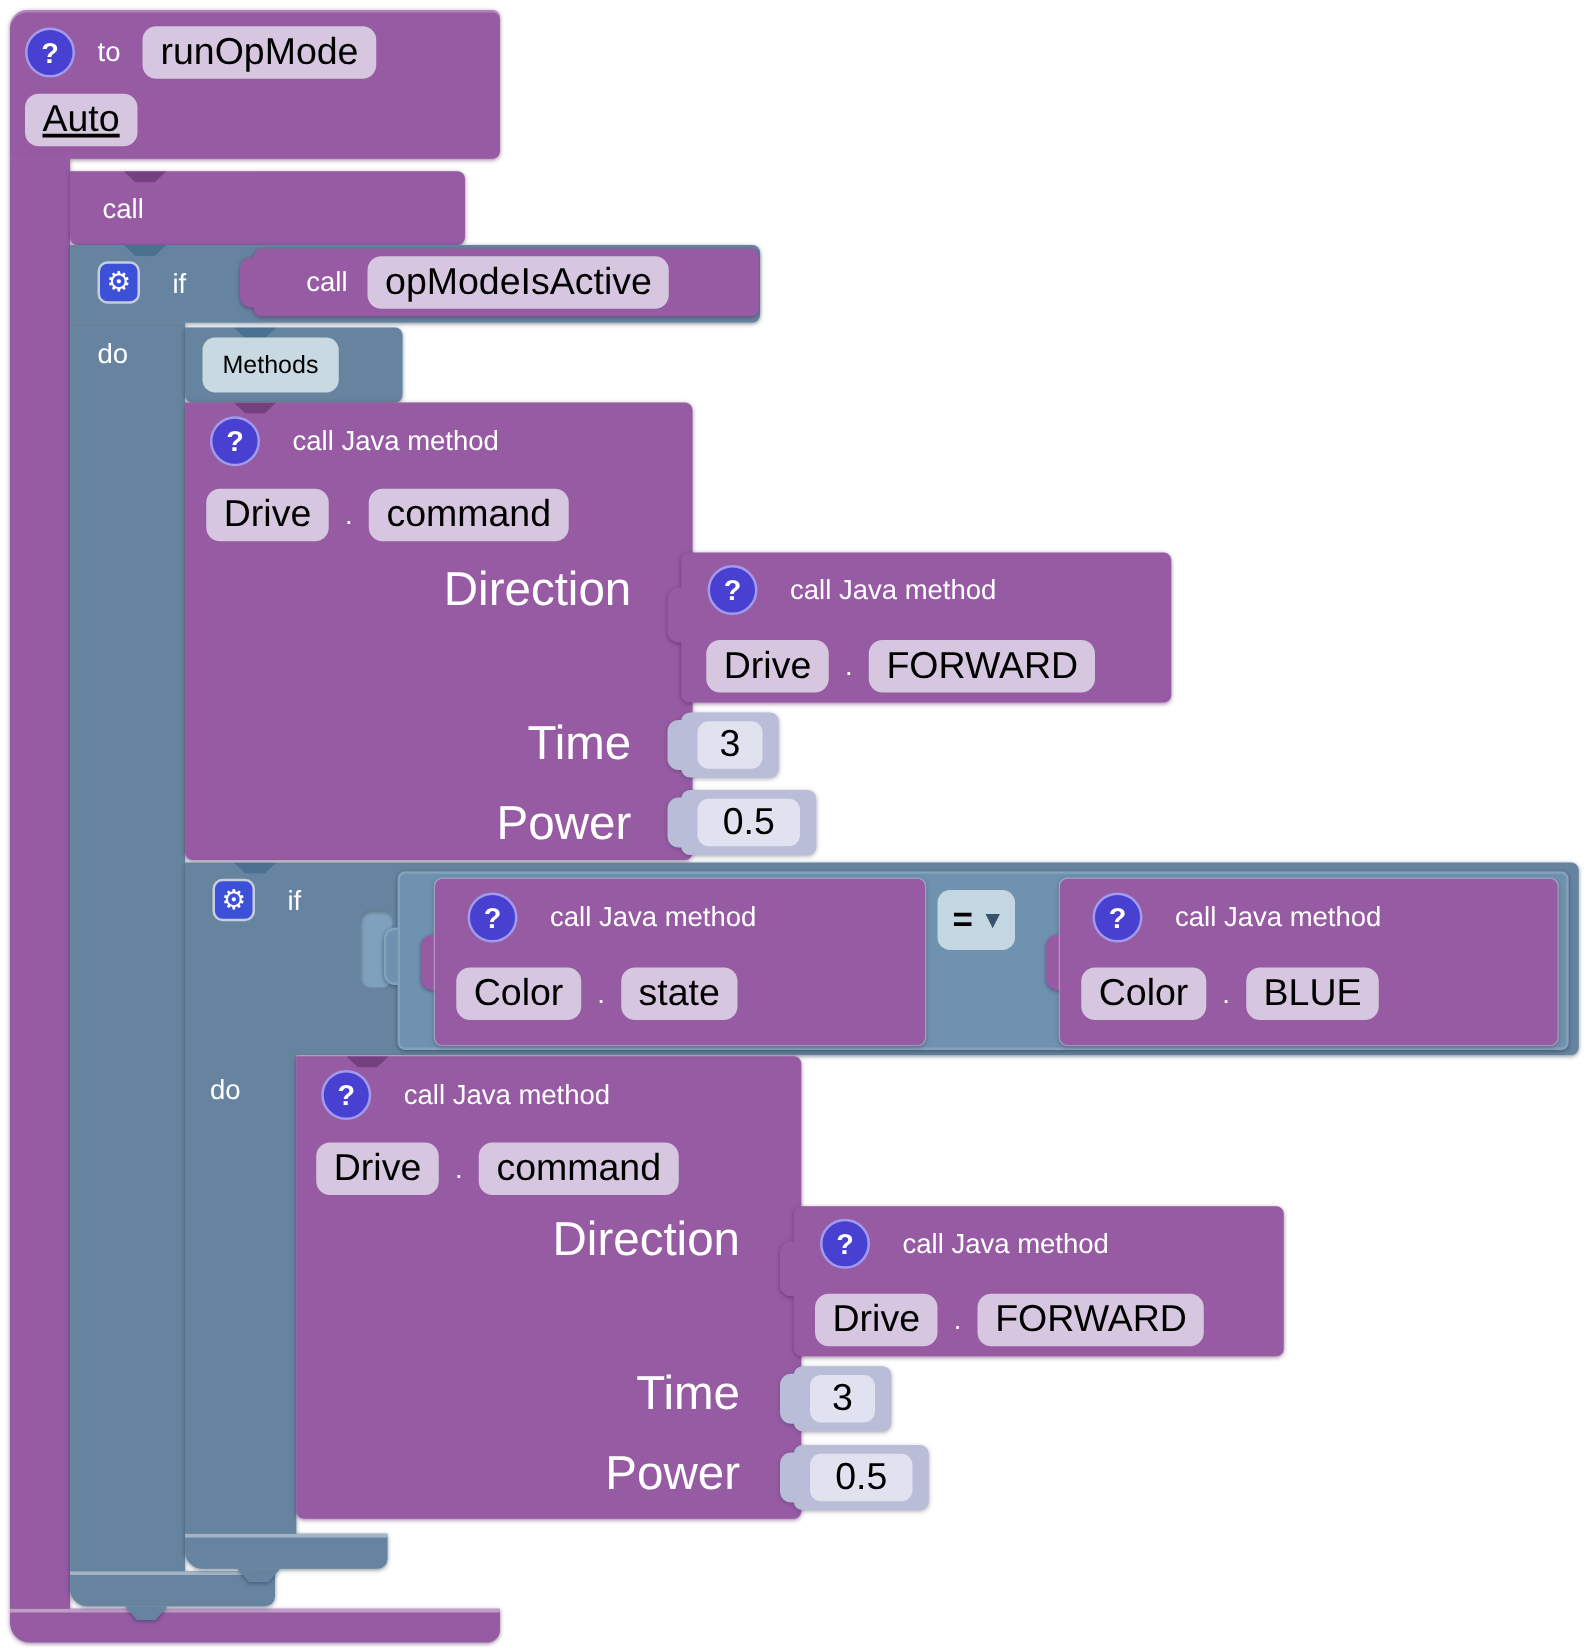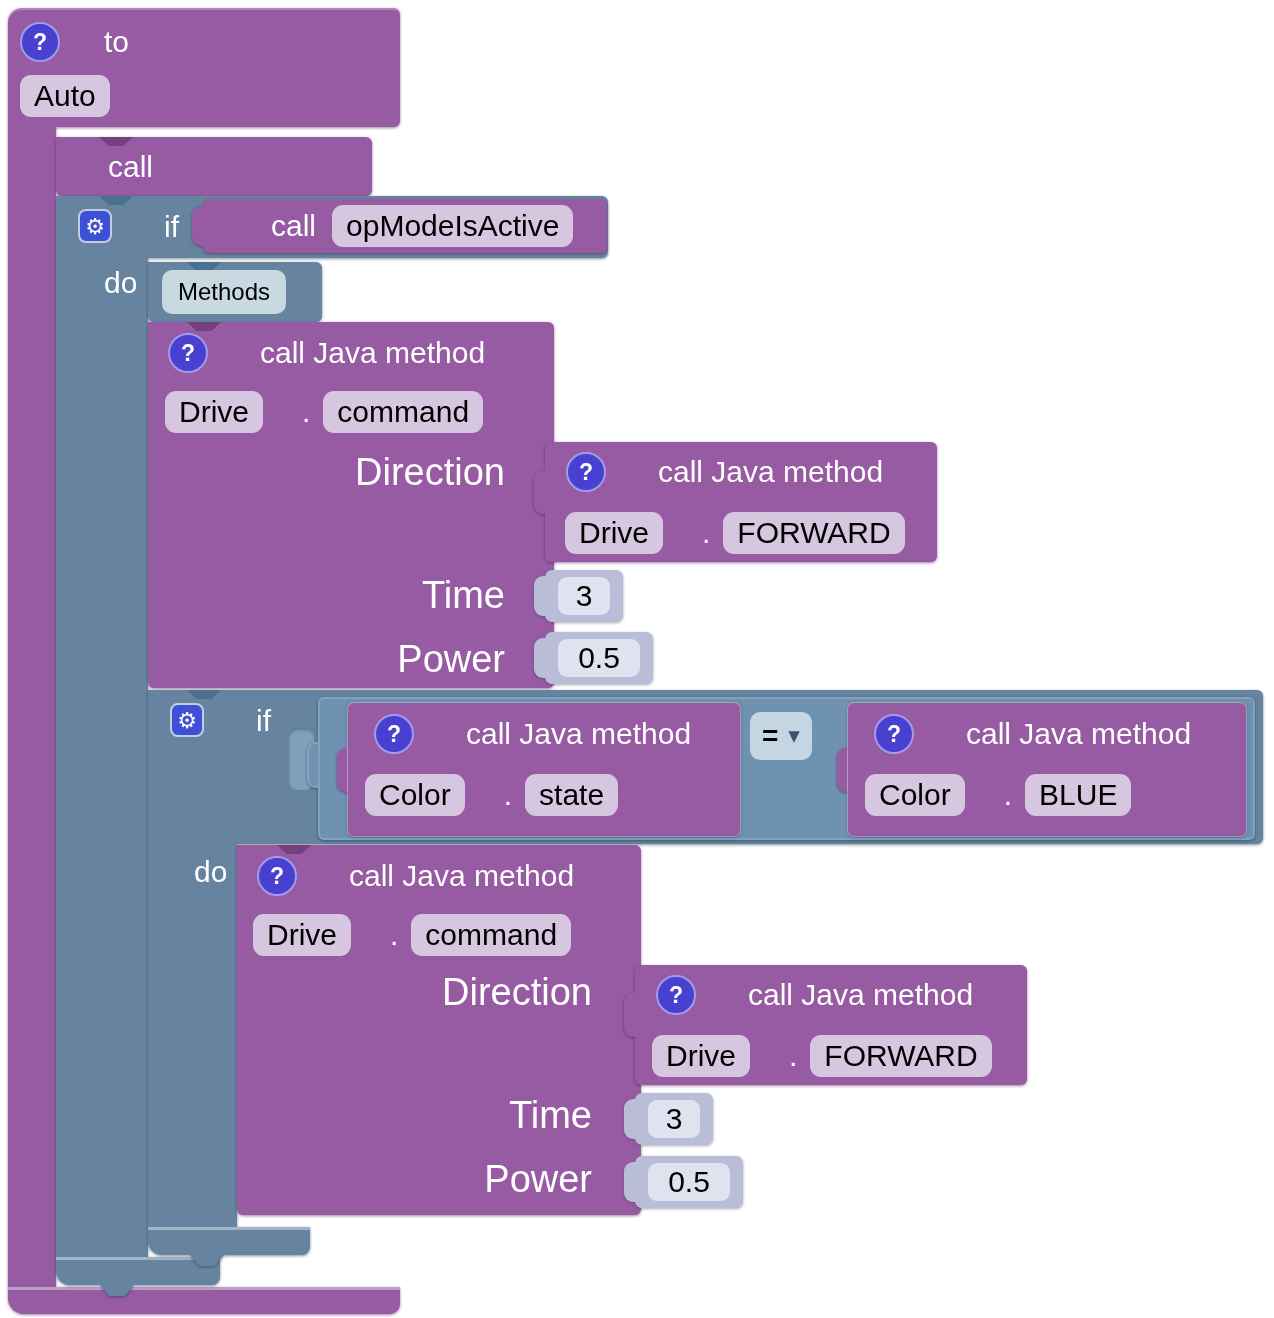--- a/index.html
+++ b/index.html
@@ -14,61 +14,62 @@
   .cv{position:relative;width:1274px;height:1318px;background:#fff;
       font-family:"Liberation Sans",sans-serif;overflow:hidden;}
   .abs{position:absolute;box-sizing:border-box;}
   .grp{position:absolute;inset:0;}
   .sh-p{filter:drop-shadow(0 1px 1.5px rgba(70,25,80,.55));}
   .sh-s{filter:drop-shadow(0 1px 1.5px rgba(25,50,75,.55));}
   .sh-n{filter:drop-shadow(0 1px 1.5px rgba(60,60,90,.45));}
   .p{background:var(--purple);}
   .s{background:var(--slate);}
   .row{display:flex;align-items:center;}
-  .wlabel{color:#fff;font-size:30px;white-space:nowrap;margin-left:26px;}
+  .wlabel{color:#fff;font-size:22px;white-space:nowrap;}
   .field{background:var(--fieldP);border-radius:11px;padding:0 14px;height:42px;
          display:flex;align-items:center;font-size:30px;color:#000;white-space:nowrap;}
   .help{width:36px;height:36px;border-radius:50%;background:var(--helpBg);
         border:2px solid #A29AEC;color:#fff;font-weight:bold;font-size:23px;
         display:flex;align-items:center;justify-content:center;flex:0 0 auto;}
   .gear{width:34px;height:34px;border-radius:8px;background:var(--gearBg);
         border:2px solid #C6CEDC;color:#fff;font-size:22px;
         display:flex;align-items:center;justify-content:center;
         font-family:"DejaVu Sans",sans-serif;}
   .notch{clip-path:polygon(0 0,100% 0,72% 100%,28% 100%);}
   .ptab{border-radius:9px 0 0 9px;}
   .arg{display:flex;align-items:center;justify-content:flex-end;color:#fff;
        font-size:38px;white-space:nowrap;}
   .bar{box-shadow:inset 0 3px 0 rgba(255,255,255,.4);}
   .nfield{background:var(--numF);border-radius:9px;display:flex;align-items:center;
           justify-content:center;font-size:30px;color:#000;}
   .mfield{background:var(--methodsF);border-radius:10px;padding:0 16px;height:44px;
-          display:flex;align-items:center;font-size:24px;color:#000;}
+          display:flex;align-items:center;font-size:20px;color:#000;}
   .eq{background:var(--eqF);border-radius:10px;height:48px;padding:0 12px;
       display:flex;align-items:center;gap:10px;}
   .eqtxt{font-size:28px;font-weight:bold;color:#000;}
   .dd{font-size:15px;color:#37536B;font-family:"DejaVu Sans",sans-serif;}
   .sock{background:#7FA1BD;border-radius:9px;box-shadow:inset 1px 2px 3px rgba(0,0,0,.25);}
   .cmp{background:var(--slate2);box-shadow:inset 0 0 0 2px rgba(255,255,255,.15);}
 </style>
 </head>
 <body>
 
 <div class="cv">
 
   <div class="grp sh-p">
     <div class="abs p" style="left:8px;top:8px;width:392px;height:119px;border-radius:14px 6px 6px 0;
                 box-shadow:inset 0 2px 0 rgba(255,255,255,.25);"></div>
     <div class="abs p" style="left:8px;top:127px;width:48px;height:1160px;"></div>
     <div class="abs p bar" style="left:8px;top:1287px;width:392px;height:27px;border-radius:0 0 10px 16px;"></div>
     <div class="abs row" style="left:20px;top:21px;height:42px;gap:18px;">
       <div class="help">?</div>
       <span class="wlabel">to</span>
-    </div>
-    <div class="abs row" style="left:20px;top:75px;height:42px;">
+      <div class="field">runOpMode</div>
+    </div>
+    <div class="abs row" style="left:20px;top:75px;height:42px;text-decoration:underline;">
       <div class="field">Auto</div>
     </div>
   </div>
 
   <div class="grp sh-p">
     <div class="abs p" style="left:56px;top:137px;width:316px;height:59px;border-radius:0 6px 6px 6px;"></div>
     <div class="abs notch" style="left:99px;top:137px;width:34px;height:9px;background:var(--purpleDark);"></div>
     <div class="abs row" style="left:82px;top:146px;height:42px;gap:16px;">
       <span class="wlabel">call</span>
     </div>

